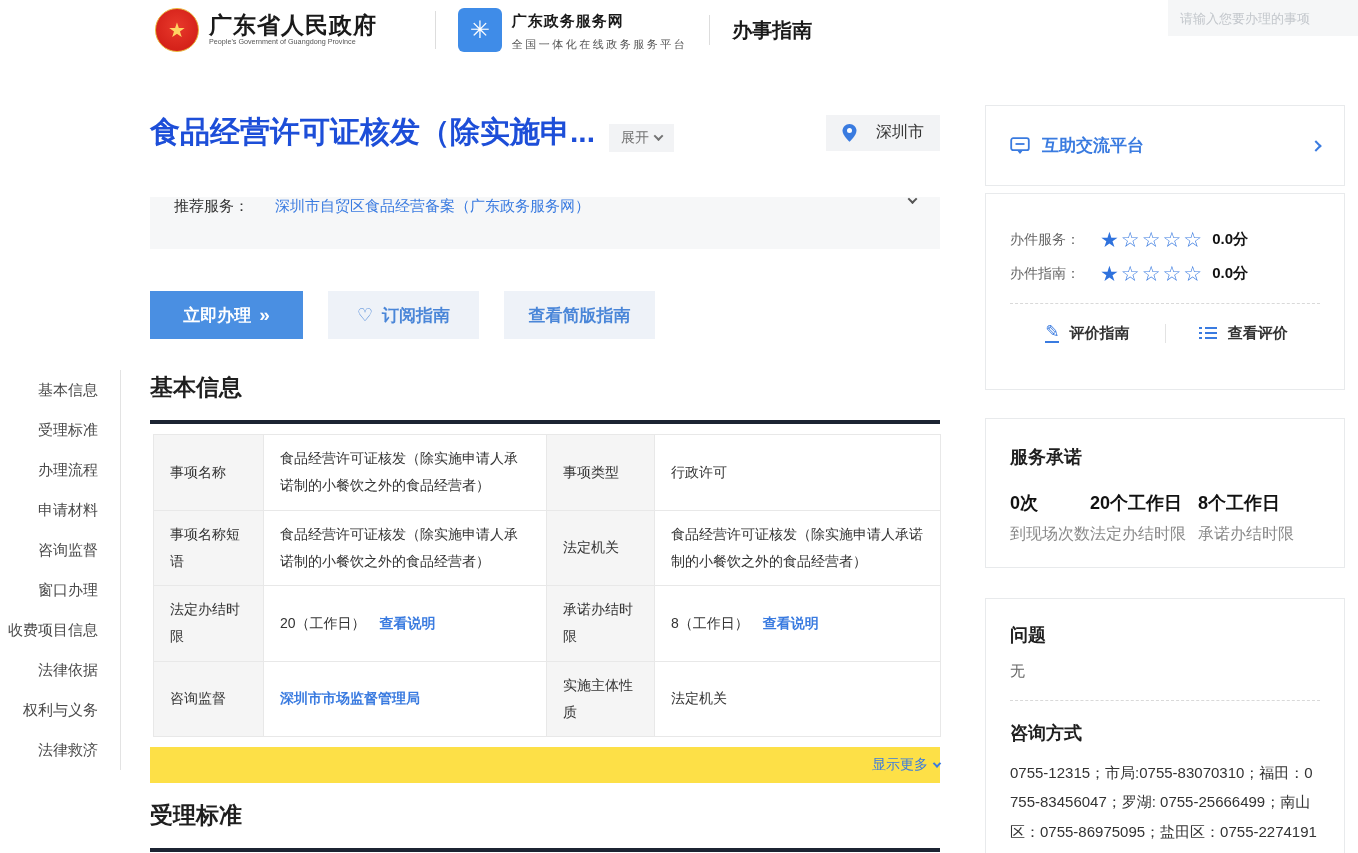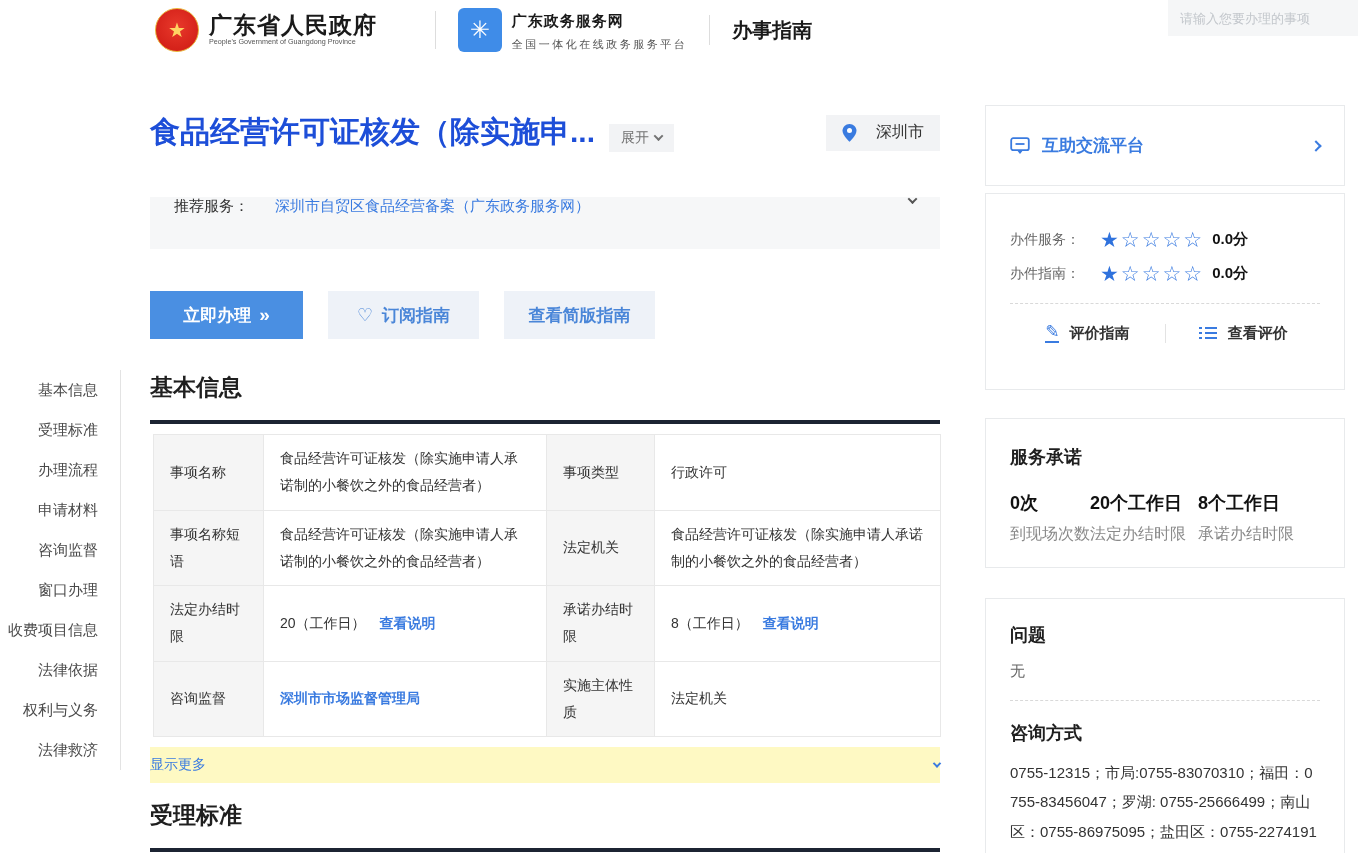--- a/index.html
+++ b/index.html
@@ -59,21 +59,21 @@
 
   
   table.info { border-collapse:collapse; width:787px; margin:10px 0 0 3px; table-layout:fixed; font-size:14px; color:#333; }
   table.info td { border:1px solid #e8e8e8; padding:10px 16px; vertical-align:middle; line-height:1.95; }
   table.info td.lbl { background:#f5f5f5; }
   tr.r1, tr.r2 { height:75px; }
   tr.r3 { height:52px; }
   tr.r4 { height:50px; }
   .tbl-link { color:#3a7be0; font-weight:700; margin-left:14px; }
   .tbl-link-main { color:#3a7be0; font-weight:700; }
-  .show-more { margin-top:10px; height:36px; background:#fef9c3; display:flex; align-items:center; justify-content:space-between; font-size:14px; color:#3a7be0; cursor:pointer; }
+  .show-more { margin-top:10px; height:36px; background:#fde047; display:flex; align-items:center; justify-content:flex-end; font-size:14px; color:#3a7be0; cursor:pointer; }
   .show-more .chev { width:6px; height:6px; }
 
   
   .panel { position:absolute; left:985px; width:360px; border:1px solid #e8eaec; background:#fff; }
   .panel-interact { top:105px; height:81px; display:flex; align-items:center; padding:0 24px; cursor:pointer; }
   .panel-interact .txt { font-size:17px; font-weight:700; color:#3a7be0; margin-left:12px; }
   .panel-interact .chev { color:#3a7be0; margin-left:auto; }
 
   .panel-rating { top:193px; height:197px; padding:22px 24px 0; }
   .panel-title { font-size:18px; font-weight:700; color:#1f1f1f; }

